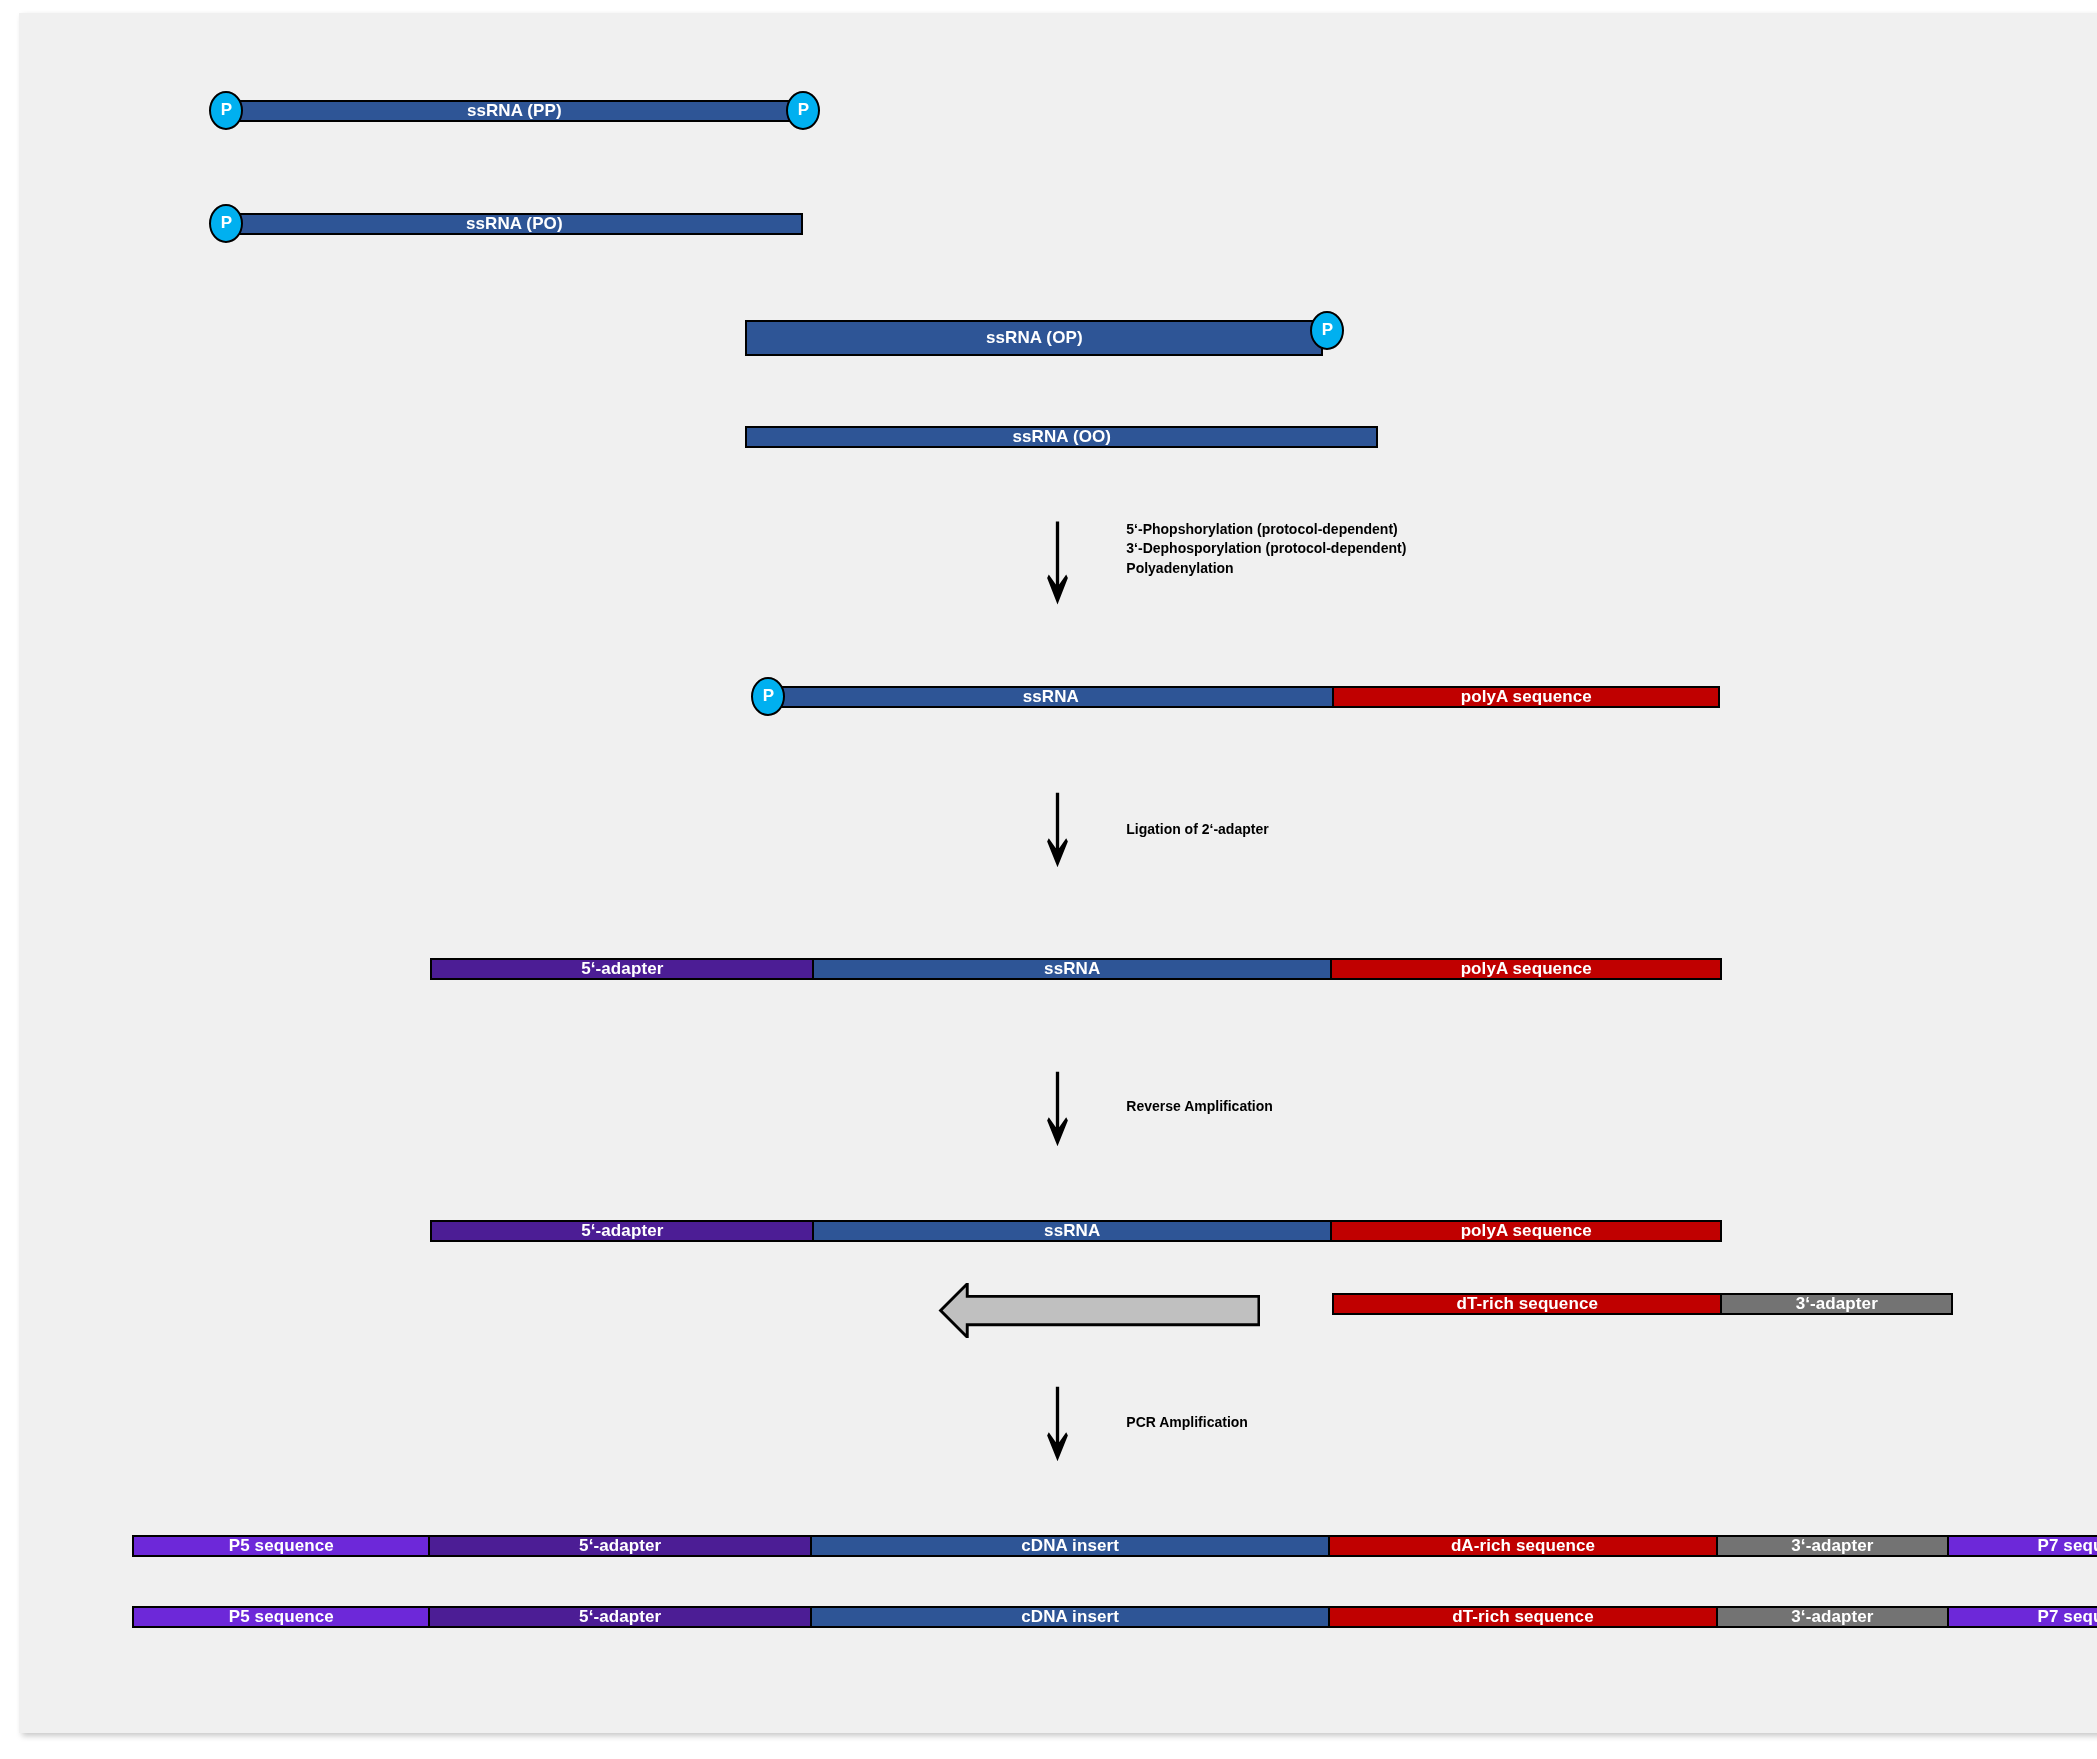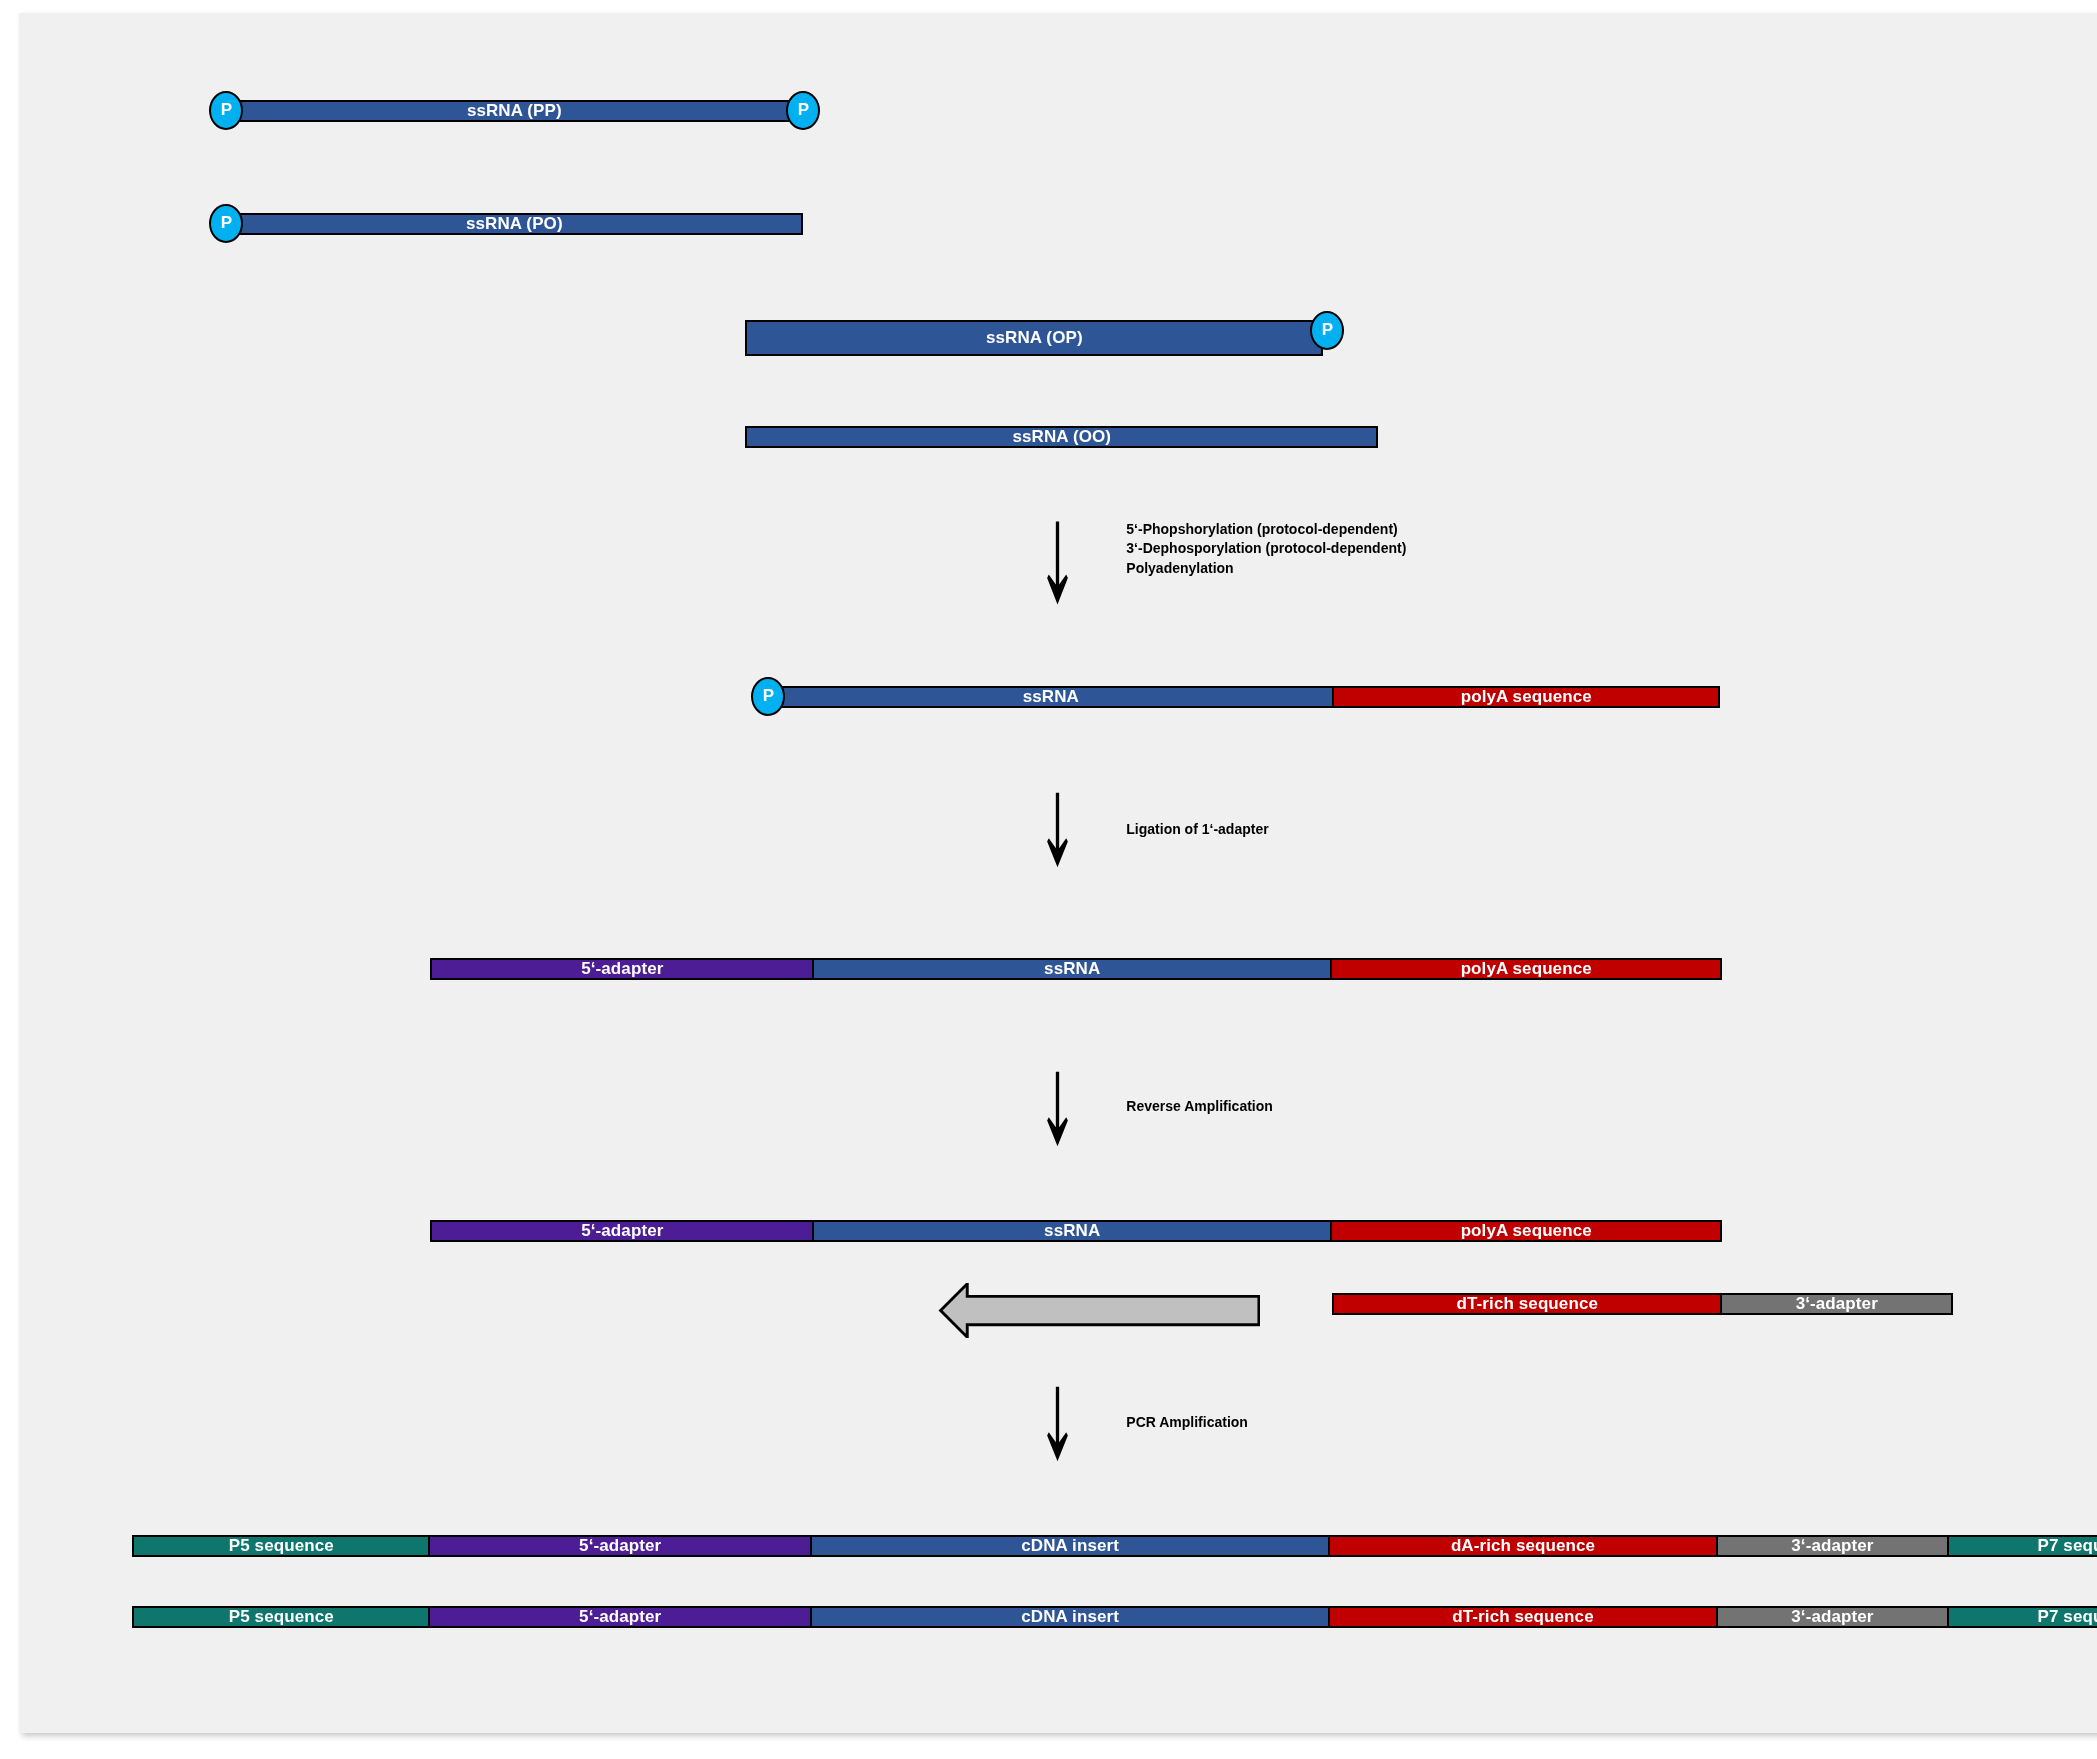--- a/index.html
+++ b/index.html
@@ -43,21 +43,21 @@
     letter-spacing: 0.1px;
     line-height: 1;
     white-space: nowrap;
   }
   .seg:first-child { margin-left: 0; }
 
   .seg.blue   { background: #2e5596; }
   .seg.red    { background: #c00000; }
   .seg.yellow { background: #4c1d95; }
   .seg.green  { background: #737373; }
-  .seg.gray   { background: #0f766e; }
+  .seg.gray   { background: #6d28d9; }
 
   
   .pcircle {
     position: absolute;
     background: #00b0f0;
     border: 2.1px solid #000000;
     border-radius: 50%;
     box-sizing: border-box;
     display: flex;
     align-items: center;
@@ -130,21 +130,21 @@
   <div class="row" style="left:748px; top:673px; width:953px; height:22px;">
     <div class="seg blue" style="flex:0 0 567px">ssRNA</div>
     <div class="seg red" style="flex:1">polyA sequence</div>
   </div>
 
   <div class="step-arrow" style="left:1024px; top:779px;">
     <svg width="29" height="76" viewBox="0 0 70 180" aria-hidden="true">
       <path d="M31 0 L39 0 L39 134 L56 110 L60 118 L35 180 L10 118 L14 110 L31 134 Z" fill="#000000"></path>
     </svg>
   </div>
-  <div class="step-label" style="left:1107px; top:807px;">Ligation of 1‘-adapter</div>
+  <div class="step-label" style="left:1107px; top:807px;">Ligation of 2‘-adapter</div>
 
   <div class="row" style="left:411px; top:945px; width:1292px; height:22px;">
     <div class="seg yellow" style="flex:0 0 384px">5‘-adapter</div>
     <div class="seg blue" style="flex:0 0 520px">ssRNA</div>
     <div class="seg red" style="flex:1">polyA sequence</div>
   </div>
 
   <div class="step-arrow" style="left:1024px; top:1058px;">
     <svg width="29" height="76" viewBox="0 0 70 180" aria-hidden="true">
       <path d="M31 0 L39 0 L39 134 L56 110 L60 118 L35 180 L10 118 L14 110 L31 134 Z" fill="#000000"></path>

